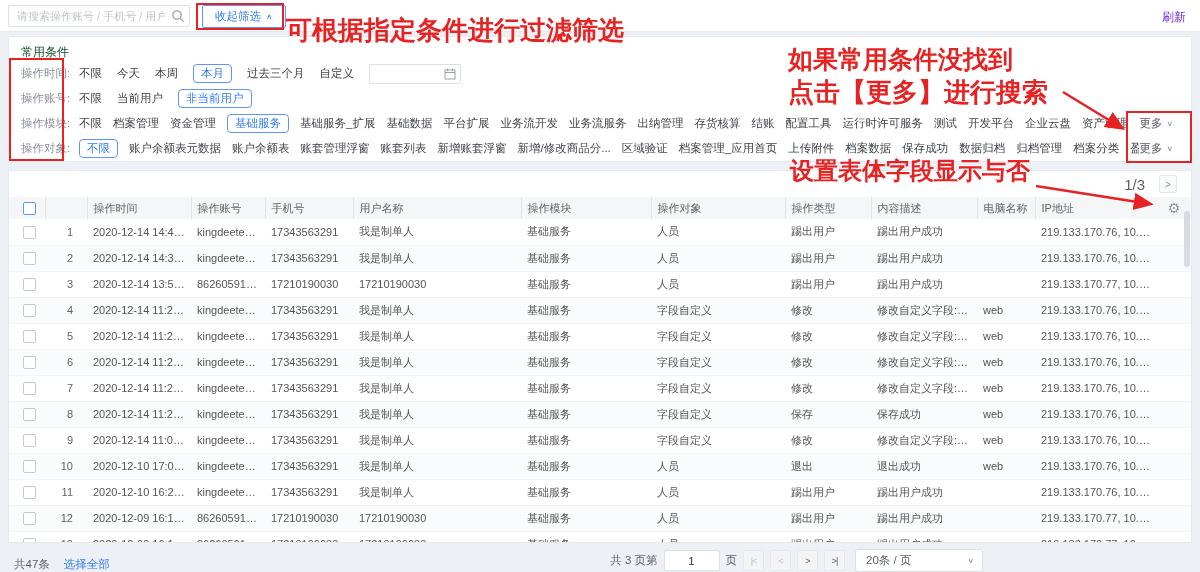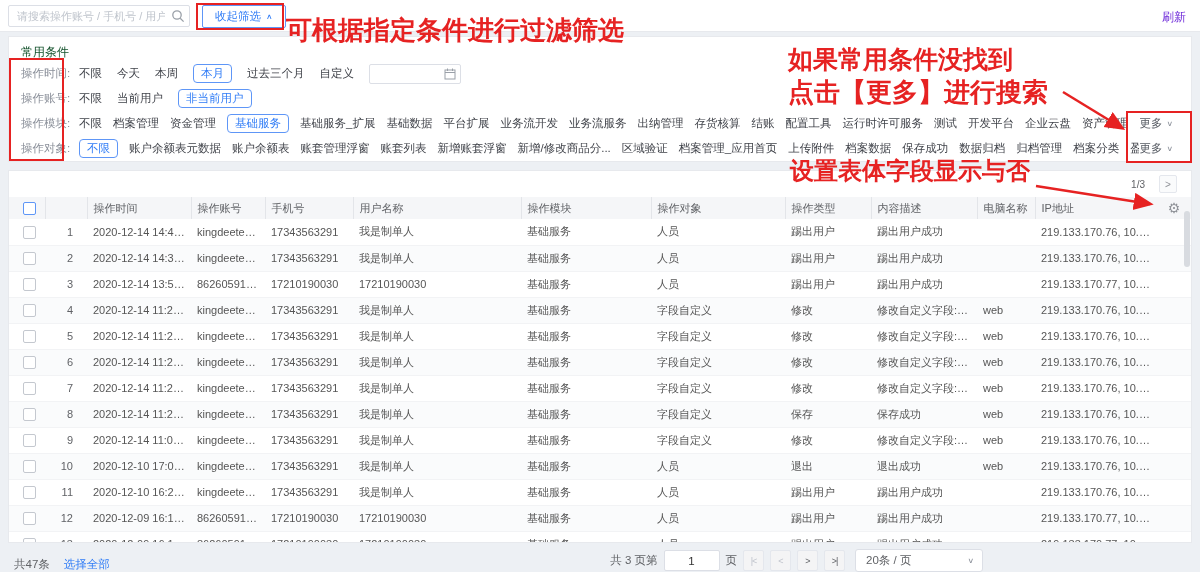--- a/index.html
+++ b/index.html
@@ -29,21 +29,21 @@
   .chip { margin-right:15px; color:#40434a; font-size:11.5px; cursor:pointer; flex:none; }
   .f-row.dense .chip { margin-right:11px; }
   .chip-selected { border:1px solid #5e96f7; color:#2e7bf6; padding:1px 7px; border-radius:4px; background:#fff;font-family:Liberation Serif, serif; }
   .date-input { position:relative; width:92px; height:20px; border:1px solid #dcdfe6; border-radius:2px; flex:none; }
   .cal-icn { position:absolute; right:4px; top:3px; width:12px; height:12px; }
   .more-link { flex:none; margin-left:auto; color:#565b63; font-size:11.5px; cursor:pointer; display:flex; align-items:center; gap:4px; padding-right:6px;text-align:right; }
   .caret-dn { font-size:9px; color:#8a8f99; transform:scaleY(.8); }
   
   .table-card { position:absolute; left:8px; top:170px; width:1184px; height:373px; background:#fff; border:1px solid #e7e9ed; overflow:hidden; }
   .tbl-toolbar { height:26px; display:flex; align-items:center; justify-content:flex-end; gap:14px; padding:0 14px; }
-  .page-ind { color:#606266; font-size:10px; }
+  .page-ind { color:#606266; font-size:15px; }
   .mini-next { width:18px; height:18px; border:1px solid #e4e7ed; background:#fafbfc; border-radius:2px; color:#909399; font-size:10px; display:flex; align-items:center; justify-content:center; cursor:pointer; }
   table { width:100%; border-collapse:collapse; table-layout:fixed; font-size:11px; }
   thead th { background:#f5f6f8; height:22px; font-weight:normal; color:#606266; text-align:left; padding:0 0 0 6px; overflow:hidden; white-space:nowrap; position:relative; }
   thead th + th { border-left:1px solid #e3e5e9; }
   thead th.no-sep { border-left:none; }
   tbody td { height:26px; padding:0 4px 0 6px; color:#555; overflow:hidden; white-space:nowrap; text-overflow:ellipsis; }
   tbody tr:nth-child(even) { background:#fafbfc; }
   tbody tr { border-bottom:1px solid #f2f3f5; }
   td.idx { text-align:right; padding-right:14px; color:#606266; }
   .cb { display:inline-block; width:13px; height:13px; border:1px solid #c4c8cf; border-radius:2px; background:#fff; vertical-align:middle; margin-left:8px; cursor:pointer; }

